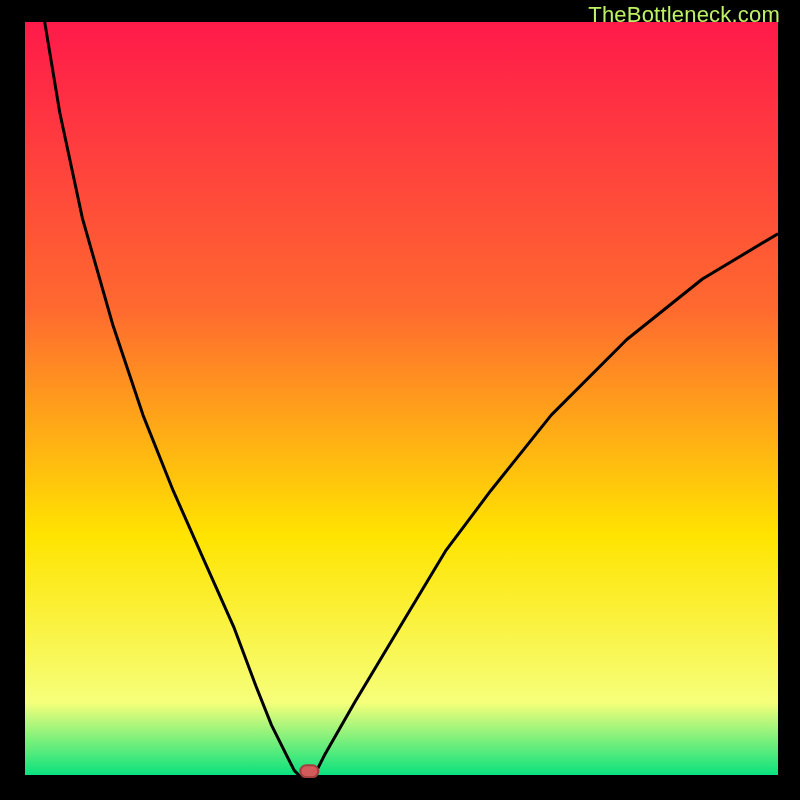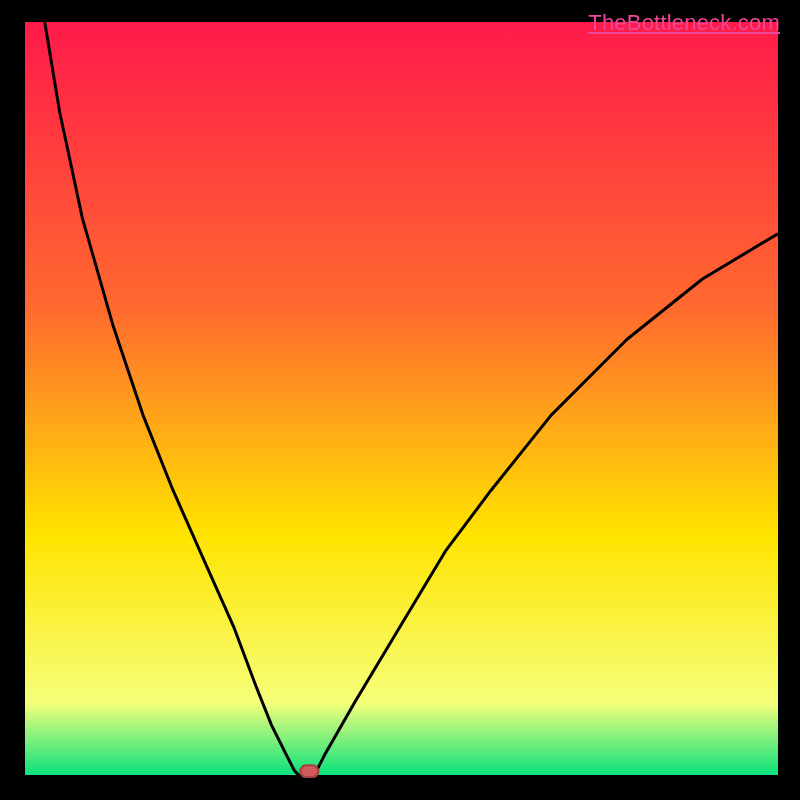--- a/index.html
+++ b/index.html
@@ -12,28 +12,27 @@
     overflow: hidden;
   }
   .frame {
     position: relative;
     width: 800px;
     height: 800px;
     background: #000;
   }
   .watermark {
     position: absolute;
-    top: 10px;
+    top: 2px;
     right: 20px;
-    color: #ec4899;
+    color: #bef264;
     font-size: 22px;
     font-weight: 500;
     z-index: 5;
     letter-spacing: 0.2px;
-    text-decoration: underline;
   }
   .plot-area {
     position: absolute;
     left: 22px;
     top: 22px;
     width: 756px;
     height: 756px;
     overflow: hidden;
   }
   .plot-area svg {

